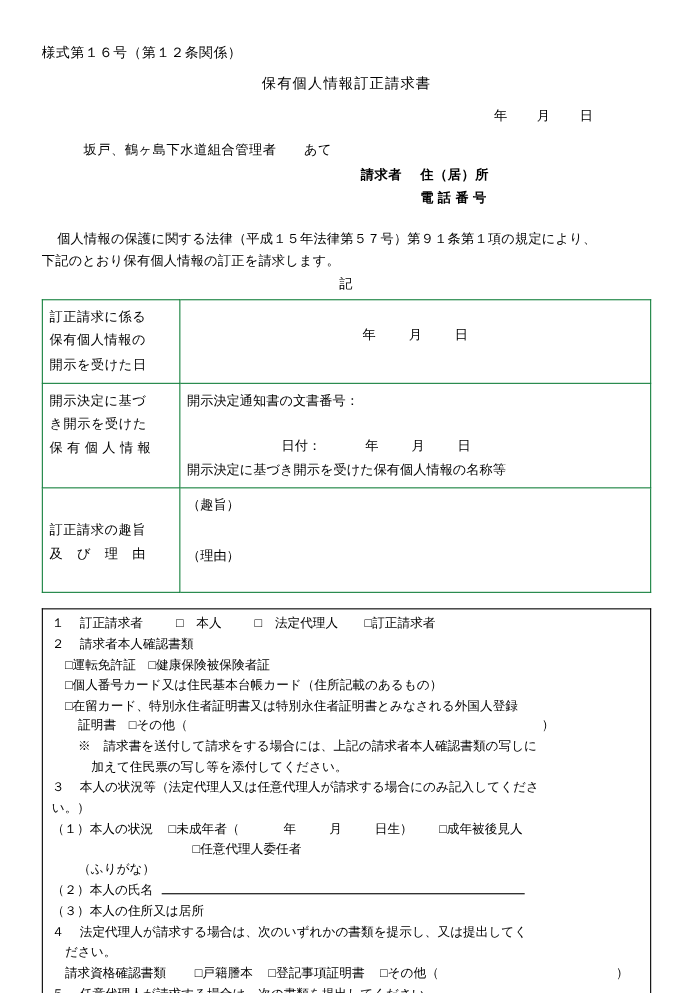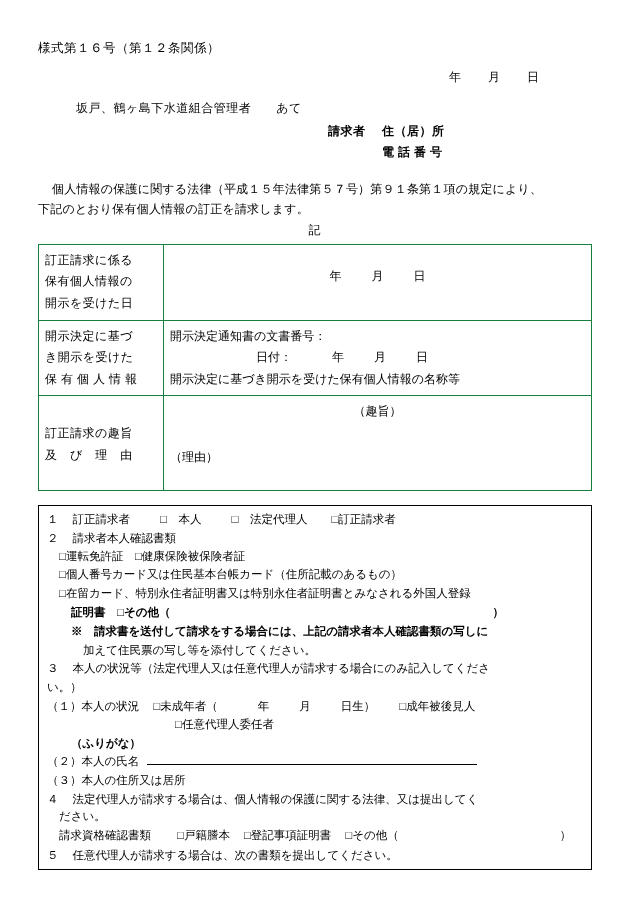--- a/index.html
+++ b/index.html
@@ -102,38 +102,39 @@
     width: 100%;
     margin-top: 14px;
     font-size: 11.5px;
   }
   table.sections td {
     border: 1px solid #000;
     padding: 4px 8px 5px 8px;
     line-height: 1.62;
   }
   .ln { display: block; }
-  .i1 { padding-left: 12px; font-family: Liberation Mono, monospace; }
-  .i2 { padding-left: 24px; font-weight: bold; }
+  .i1 { padding-left: 12px; }
+  .i2 { padding-left: 24px; }
   .i3 { padding-left: 36px; }
   .chk { letter-spacing: 0px; }
   .underline-fill {
     display: inline-block;
     border-bottom: 1px solid #000;
     min-width: 330px;
     height: 12px;
   }
 </style>
 </head>
 <body>
 
 <div class="page">
 
   <div class="form-no">様式第１６号（第１２条関係）</div>
 
+  <div class="doc-title">保有個人情報訂正請求書</div>
 
   <div class="date-line">
     <span>年</span><span class="gap"></span><span>月</span><span class="gap"></span><span>日</span>
   </div>
 
   <div class="addressee">坂戸、鶴ヶ島下水道組合管理者　　あて</div>
 
   <div class="requester-block">
     <div class="requester-row">
       <span class="lbl1">請求者</span><span>住（居）所</span>
@@ -165,33 +166,33 @@
       </td>
     </tr>
     <tr>
       <td class="lbl cell-h2">
         <span class="ln spread">開示決定に基づ</span>
         <span class="ln spread">き開示を受けた</span>
         <span class="ln spread">保 有 個 人 情 報</span>
       </td>
       <td>
         <span class="ln">開示決定通知書の文書番号：</span>
-        <span class="ln" style="padding-left:86px;">
+        <span class="ln" style="padding-left:86px;margin-top:20px;">
           <span>日付：</span><span style="display:inline-block;width:40px;"></span><span>年</span><span style="display:inline-block;width:30px;"></span><span>月</span><span style="display:inline-block;width:30px;"></span><span>日</span>
         </span>
         <span class="ln">開示決定に基づき開示を受けた保有個人情報の名称等</span>
       </td>
     </tr>
     <tr>
       <td class="lbl cell-h3">
         <span class="ln spread" style="padding-top:22px;">訂正請求の趣旨</span>
         <span class="ln spread">及　び　理　由</span>
       </td>
       <td>
-        <span class="ln" style="padding-bottom:24px;text-align:center;">（趣旨）</span>
+        <span class="ln" style="padding-bottom:24px;">（趣旨）</span>
         <span class="ln">（理由）</span>
       </td>
     </tr>
   </tbody>
     </table>
 
   <table class="sections">
     <tbody>
         <tr>
       <td>
@@ -220,21 +221,21 @@
         </span>
         <span class="ln i2">（ふりがな）</span>
         <span class="ln">
           <span>（２）本人の氏名</span><span style="display:inline-block;width:8px;"></span><span class="underline-fill"></span>
         </span>
         <span class="ln">
           <span>（３）本人の住所又は居所</span>
         </span>
 
         <span class="ln">
-          <span>４</span><span style="display:inline-block;width:14px;"></span><span>法定代理人が請求する場合は、個人情報の保護に関する法律、又は提出してく</span>
+          <span>４</span><span style="display:inline-block;width:14px;"></span><span>法定代理人が請求する場合は、次のいずれかの書類を提示し、又は提出してく</span>
         </span>
         <span class="ln i1">ださい。</span>
         <span class="ln i1">
           <span>請求資格確認書類</span><span style="display:inline-block;width:26px;"></span><span class="chk">□戸籍謄本</span><span style="display:inline-block;width:14px;"></span><span class="chk">□登記事項証明書</span><span style="display:inline-block;width:14px;"></span><span class="chk">□その他（　　　　　　　　　　　　　　）</span>
         </span>
 
         <span class="ln">
           <span>５</span><span style="display:inline-block;width:14px;"></span><span>任意代理人が請求する場合は、次の書類を提出してください。</span>
         </span>
 

